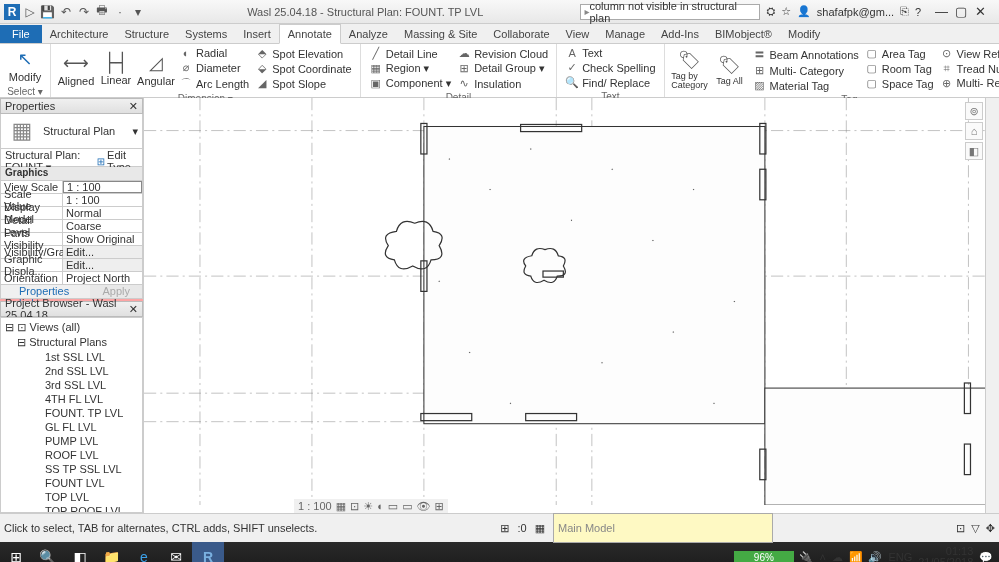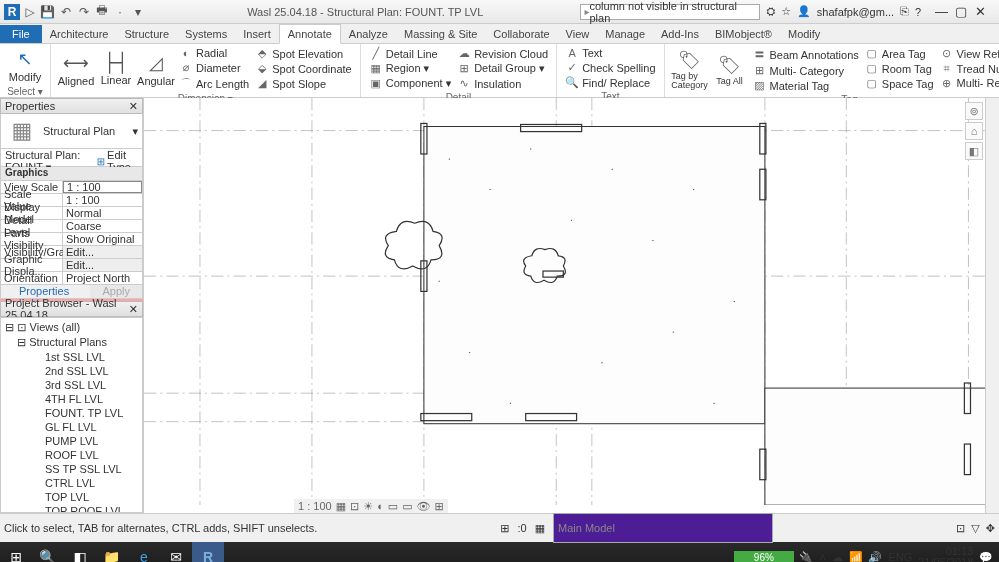--- a/index.html
+++ b/index.html
@@ -51,21 +51,21 @@
 .bold{font-weight:normal}
 .canvas{flex:1;position:relative;background:#fff;overflow:hidden;border-left:1px solid #ccc}
 .drawing{position:absolute;inset:0}
 .vscroll{position:absolute;right:0;top:0;width:14px;height:100%;background:#f0f0f0;border-left:1px solid #ccc}
 .view-controls{position:absolute;right:16px;top:4px;display:flex;flex-direction:column;gap:2px}
 .view-controls span{width:18px;height:18px;border:1px solid #ccc;background:#fafafa;text-align:center;font-size:11px;line-height:16px;color:#777}
 .viewbar{position:absolute;left:150px;bottom:0;height:14px;display:flex;align-items:center;gap:4px;padding:0 4px;background:#f0f0f0;font-size:10px}
 .viewbar span{font-size:11px;color:#666}
 .statusbar{height:29px;background:#f0f0f0;border-top:1px solid #ccc;display:flex;align-items:center;justify-content:space-between;padding:0 4px;font-size:10px}
 .status-mid{display:flex;align-items:center;gap:8px}
-.status-mid .mm{border:1px solid #aaa;padding:8px 4px;width:220px;background:#4c1d95;color:#888}
+.status-mid .mm{border:1px solid #aaa;padding:8px 4px;width:220px;background:#fef9c3;color:#888}
 .status-right{display:flex;align-items:center;gap:6px}
 .taskbar{height:30px;background:linear-gradient(#2a2a2a,#1a1a1a);display:flex;align-items:center;justify-content:space-between}
 .task-left{display:flex;align-items:center;height:100%}
 .task-btn{width:32px;height:30px;display:flex;align-items:center;justify-content:center;color:#fff;font-size:14px}
 .task-btn.active{background:#3a5a8a}
 .task-right{display:flex;align-items:center;gap:6px;padding:0 6px;color:#ccc;font-size:10px}
 .battery{background:#4a4;color:#fff;padding:1px 20px;font-size:10px}
 .clock{text-align:right;line-height:11px;font-size:10px;color:#ddd}
 
 .grid-line{stroke:#888;stroke-width:0.5;stroke-dasharray:12 4 2 4}
@@ -350,21 +350,21 @@
         <div id="btree">
             <div class="tree-item ind3">1st SSL LVL</div>
             <div class="tree-item ind3">2nd SSL LVL</div>
             <div class="tree-item ind3">3rd SSL LVL</div>
             <div class="tree-item ind3">4TH FL LVL</div>
             <div class="tree-item ind3 bold">FOUNT. TP LVL</div>
             <div class="tree-item ind3">GL FL LVL</div>
             <div class="tree-item ind3">PUMP LVL</div>
             <div class="tree-item ind3">ROOF LVL</div>
             <div class="tree-item ind3">SS TP SSL LVL</div>
-            <div class="tree-item ind3">CTRL LVL</div>
+            <div class="tree-item ind3">FOUNT LVL</div>
             <div class="tree-item ind3">TOP LVL</div>
             <div class="tree-item ind3">TOP ROOF LVL</div>
           </div>
       </div>
     </div>
   </div>
 
   <div class="canvas">
     <svg class="drawing" viewBox="0 0 840 400">
 

